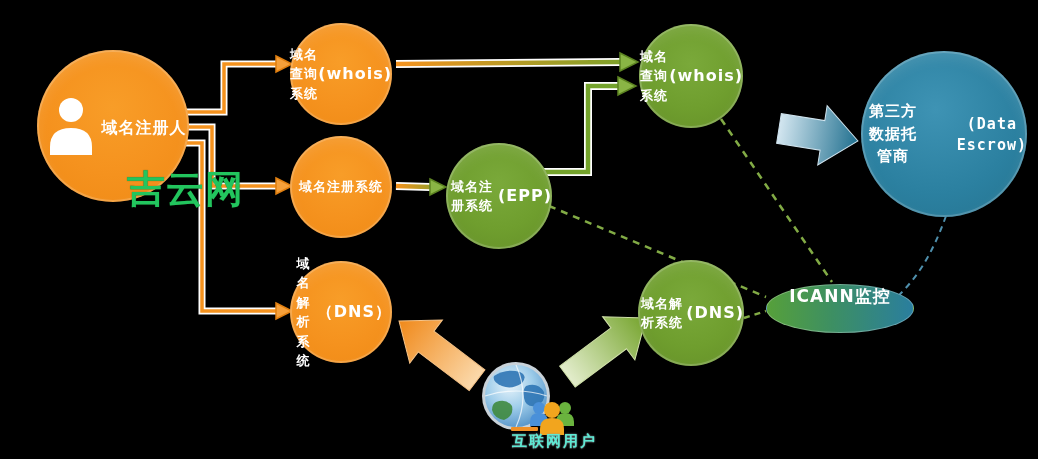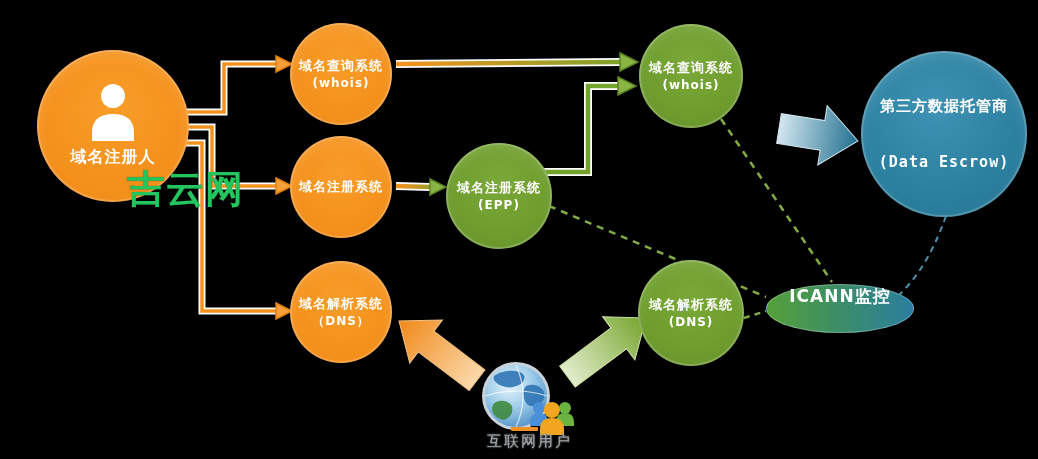--- a/index.html
+++ b/index.html
@@ -3,26 +3,26 @@
 <meta charset="utf-8">
 <style>
   html,body{margin:0;padding:0;background:#000;}
   .stage{
     position:relative;width:1038px;height:459px;background:#000;
     overflow:hidden;font-family:"DejaVu Sans","Liberation Sans",sans-serif;
   }
   .stage svg.wires{position:absolute;left:0;top:0;z-index:1;}
   .node{
     position:absolute;border-radius:50%;z-index:2;
-    display:flex;flex-direction:column;align-items:center;justify-content:center;
+    display:flex;flex-direction:row;align-items:center;justify-content:center;
     color:#fff;text-align:center;
     box-shadow:inset 0 0 0 2px rgba(255,255,255,.18), inset 0 6px 14px rgba(255,255,255,.12);
   }
   .node .nl{font-size:13px;font-weight:bold;letter-spacing:1px;line-height:1.5;}
-  .node .ns{font-size:12px;font-weight:bold;letter-spacing:1px;line-height:1.4;}
+  .node .ns{font-size:16px;font-weight:bold;letter-spacing:1px;line-height:1.4;}
   .orange{background:radial-gradient(circle at 50% 38%, #f89d28 0%, #f5921e 55%, #ef8a15 100%);}
   .green{background:radial-gradient(circle at 50% 38%, #7aa93a 0%, #6f9e2e 55%, #648f28 100%);}
   .teal{background:radial-gradient(circle at 45% 35%, #3e93b4 0%, #2b80a0 60%, #25738f 100%);gap:32px;}
   .registrant .nl{font-size:16px;margin-top:4px;text-align:center;}
   .escrow .nl{font-size:15px;letter-spacing:1px;}
   .escrow .ns{font-size:15px;font-family:"DejaVu Sans Mono","Liberation Mono",monospace;margin-top:2px;}
   .ellipse{
     position:absolute;left:766px;top:284px;width:146px;height:47px;z-index:2;
     border-radius:50%;background:linear-gradient(90deg,#56a03a 0%,#3d8f63 45%,#2a7e9e 100%);
     border:1px solid rgba(255,255,255,.28);
@@ -30,21 +30,21 @@
     font-size:17px;font-weight:bold;letter-spacing:1px;
   }
   .watermark{
     position:absolute;left:127px;top:164px;z-index:5;
     font-size:38px;font-weight:bold;color:#22c55e;letter-spacing:1px;
     text-shadow:0 0 1px rgba(20,70,20,.8);
   }
   .globe-wrap{position:absolute;left:476px;top:360px;z-index:2;}
   .users-label{
     position:absolute;left:462px;top:432px;width:135px;z-index:2;
-    text-align:center;color:#a3a3a3;font-size:15px;font-weight:normal;letter-spacing:2px;
+    text-align:right;color:#5eead4;font-size:15px;font-weight:bold;letter-spacing:2px;
     text-shadow:0 0 2px #8a9aa0, 0 1px 0 #222;
   }
   .users-bar{position:absolute;left:511px;top:427px;width:27px;height:4px;background:#f09026;z-index:2;border-radius:1px;}
 </style>
 </head>
 <body>
 
 <div class="stage">
 
   <svg class="wires" width="1038" height="459" viewBox="0 0 1038 459">

